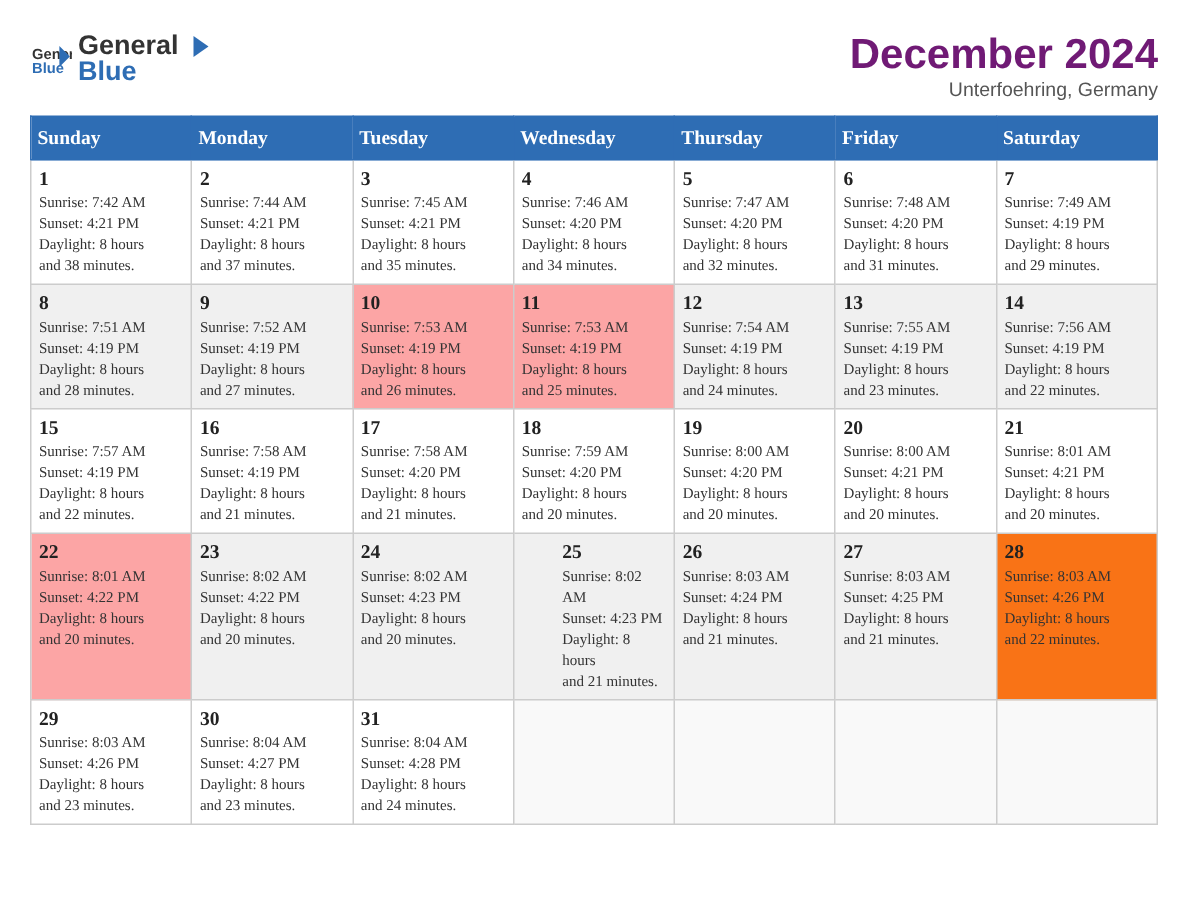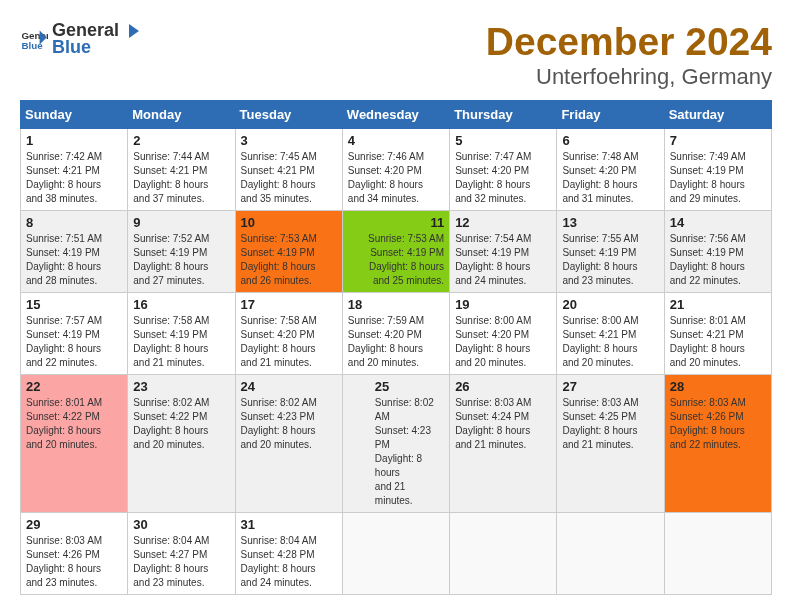--- a/index.html
+++ b/index.html
@@ -22,32 +22,33 @@
       gap: 4px;
     }
     .logo-icon {
       width: 28px;
       height: 28px;
     }
     .title-section {
       text-align: right;
     }
     .month-title {
-      font-size: 39px;
+      font-size: 28px;
       font-weight: bold;
-      color: #a16207;
+      color: #701a75;
     }
     .location-title {
-      font-size: 22px;
+      font-size: 13px;
       color: #555;
     }
     .calendar-table {
       width: 100%;
       border-collapse: collapse;
       font-size: 10px;
+      font-family: Liberation Serif, serif;
     }
     .calendar-table th {
       background-color: #2e6db4;
       color: white;
       padding: 6px 4px;
       text-align: left;
       font-size: 13px;
       font-weight: bold;
       border: 1px solid #2e6db4;
     }
@@ -126,22 +127,22 @@
           <td><span class="day-number">2</span><span class="day-info">Sunrise: 7:44 AM<br>Sunset: 4:21 PM<br>Daylight: 8 hours<br>and 37 minutes.</span></td>
           <td><span class="day-number">3</span><span class="day-info">Sunrise: 7:45 AM<br>Sunset: 4:21 PM<br>Daylight: 8 hours<br>and 35 minutes.</span></td>
           <td><span class="day-number">4</span><span class="day-info">Sunrise: 7:46 AM<br>Sunset: 4:20 PM<br>Daylight: 8 hours<br>and 34 minutes.</span></td>
           <td><span class="day-number">5</span><span class="day-info">Sunrise: 7:47 AM<br>Sunset: 4:20 PM<br>Daylight: 8 hours<br>and 32 minutes.</span></td>
           <td><span class="day-number">6</span><span class="day-info">Sunrise: 7:48 AM<br>Sunset: 4:20 PM<br>Daylight: 8 hours<br>and 31 minutes.</span></td>
           <td><span class="day-number">7</span><span class="day-info">Sunrise: 7:49 AM<br>Sunset: 4:19 PM<br>Daylight: 8 hours<br>and 29 minutes.</span></td>
         </tr>
         <tr style="background: rgb(240, 240, 240);">
           <td style="background: rgb(240, 240, 240);"><span class="day-number">8</span><span class="day-info">Sunrise: 7:51 AM<br>Sunset: 4:19 PM<br>Daylight: 8 hours<br>and 28 minutes.</span></td>
           <td style="background: rgb(240, 240, 240);"><span class="day-number">9</span><span class="day-info">Sunrise: 7:52 AM<br>Sunset: 4:19 PM<br>Daylight: 8 hours<br>and 27 minutes.</span></td>
-          <td style="background: #f97316;"><span class="day-number">10</span><span class="day-info">Sunrise: 7:53 AM<br>Sunset: 4:19 PM<br>Daylight: 8 hours<br>and 26 minutes.</span></td>
-          <td style="background: #84cc16; text-align: right;"><span class="day-number">11</span><span class="day-info">Sunrise: 7:53 AM<br>Sunset: 4:19 PM<br>Daylight: 8 hours<br>and 25 minutes.</span></td>
+          <td style="background: #fca5a5;"><span class="day-number">10</span><span class="day-info">Sunrise: 7:53 AM<br>Sunset: 4:19 PM<br>Daylight: 8 hours<br>and 26 minutes.</span></td>
+          <td style="background: #fca5a5;"><span class="day-number">11</span><span class="day-info">Sunrise: 7:53 AM<br>Sunset: 4:19 PM<br>Daylight: 8 hours<br>and 25 minutes.</span></td>
           <td style="background: rgb(240, 240, 240);"><span class="day-number">12</span><span class="day-info">Sunrise: 7:54 AM<br>Sunset: 4:19 PM<br>Daylight: 8 hours<br>and 24 minutes.</span></td>
           <td style="background: rgb(240, 240, 240);"><span class="day-number">13</span><span class="day-info">Sunrise: 7:55 AM<br>Sunset: 4:19 PM<br>Daylight: 8 hours<br>and 23 minutes.</span></td>
           <td style="background: rgb(240, 240, 240);"><span class="day-number">14</span><span class="day-info">Sunrise: 7:56 AM<br>Sunset: 4:19 PM<br>Daylight: 8 hours<br>and 22 minutes.</span></td>
         </tr>
         <tr style="background: rgb(255, 255, 255);">
           <td><span class="day-number">15</span><span class="day-info">Sunrise: 7:57 AM<br>Sunset: 4:19 PM<br>Daylight: 8 hours<br>and 22 minutes.</span></td>
           <td><span class="day-number">16</span><span class="day-info">Sunrise: 7:58 AM<br>Sunset: 4:19 PM<br>Daylight: 8 hours<br>and 21 minutes.</span></td>
           <td><span class="day-number">17</span><span class="day-info">Sunrise: 7:58 AM<br>Sunset: 4:20 PM<br>Daylight: 8 hours<br>and 21 minutes.</span></td>
           <td><span class="day-number">18</span><span class="day-info">Sunrise: 7:59 AM<br>Sunset: 4:20 PM<br>Daylight: 8 hours<br>and 20 minutes.</span></td>
           <td><span class="day-number">19</span><span class="day-info">Sunrise: 8:00 AM<br>Sunset: 4:20 PM<br>Daylight: 8 hours<br>and 20 minutes.</span></td>

